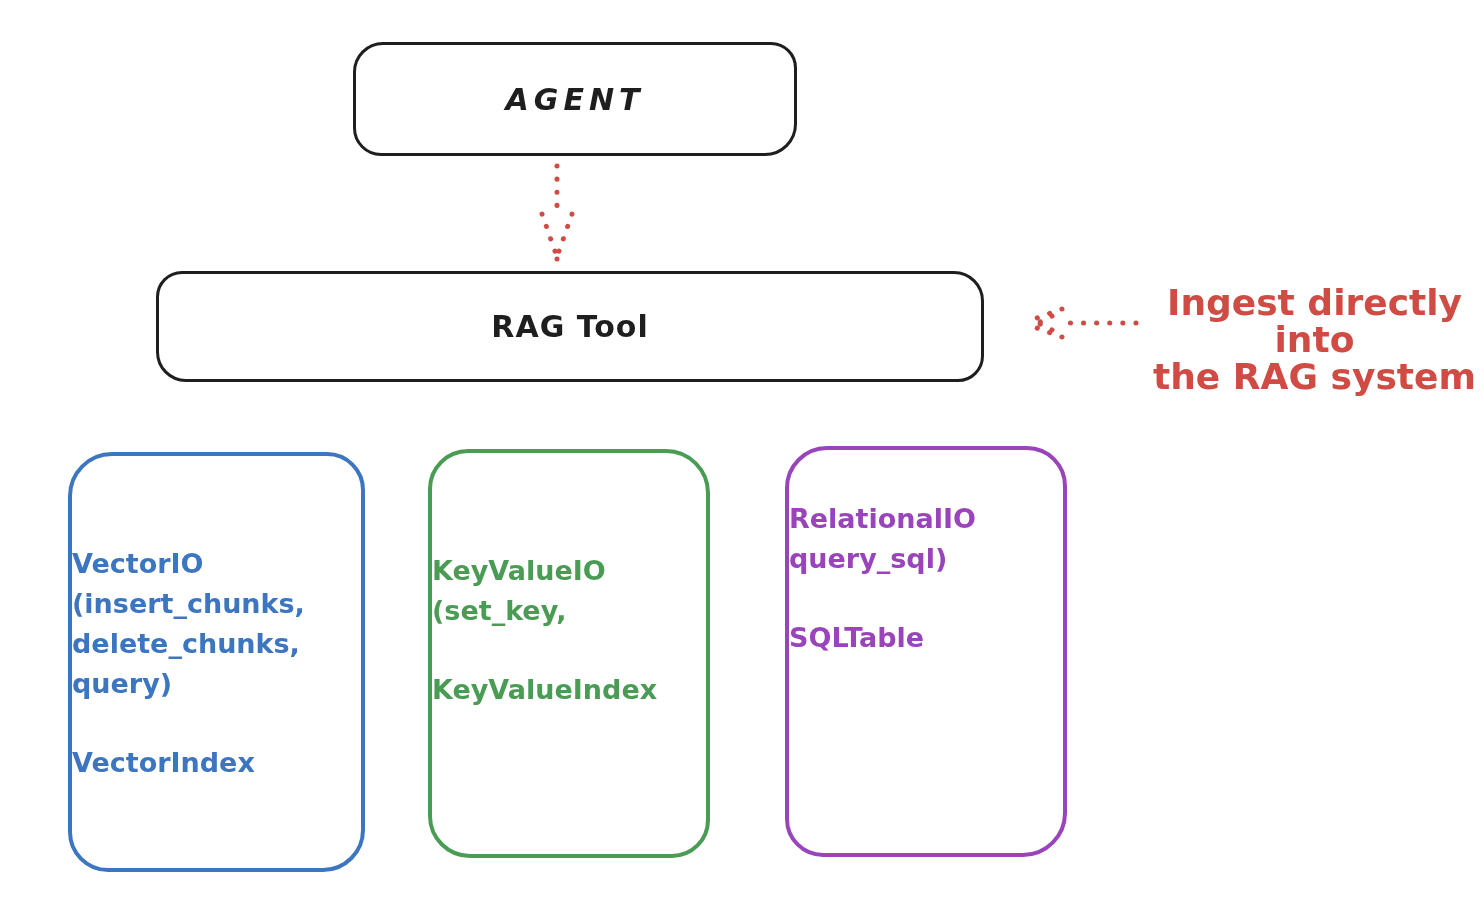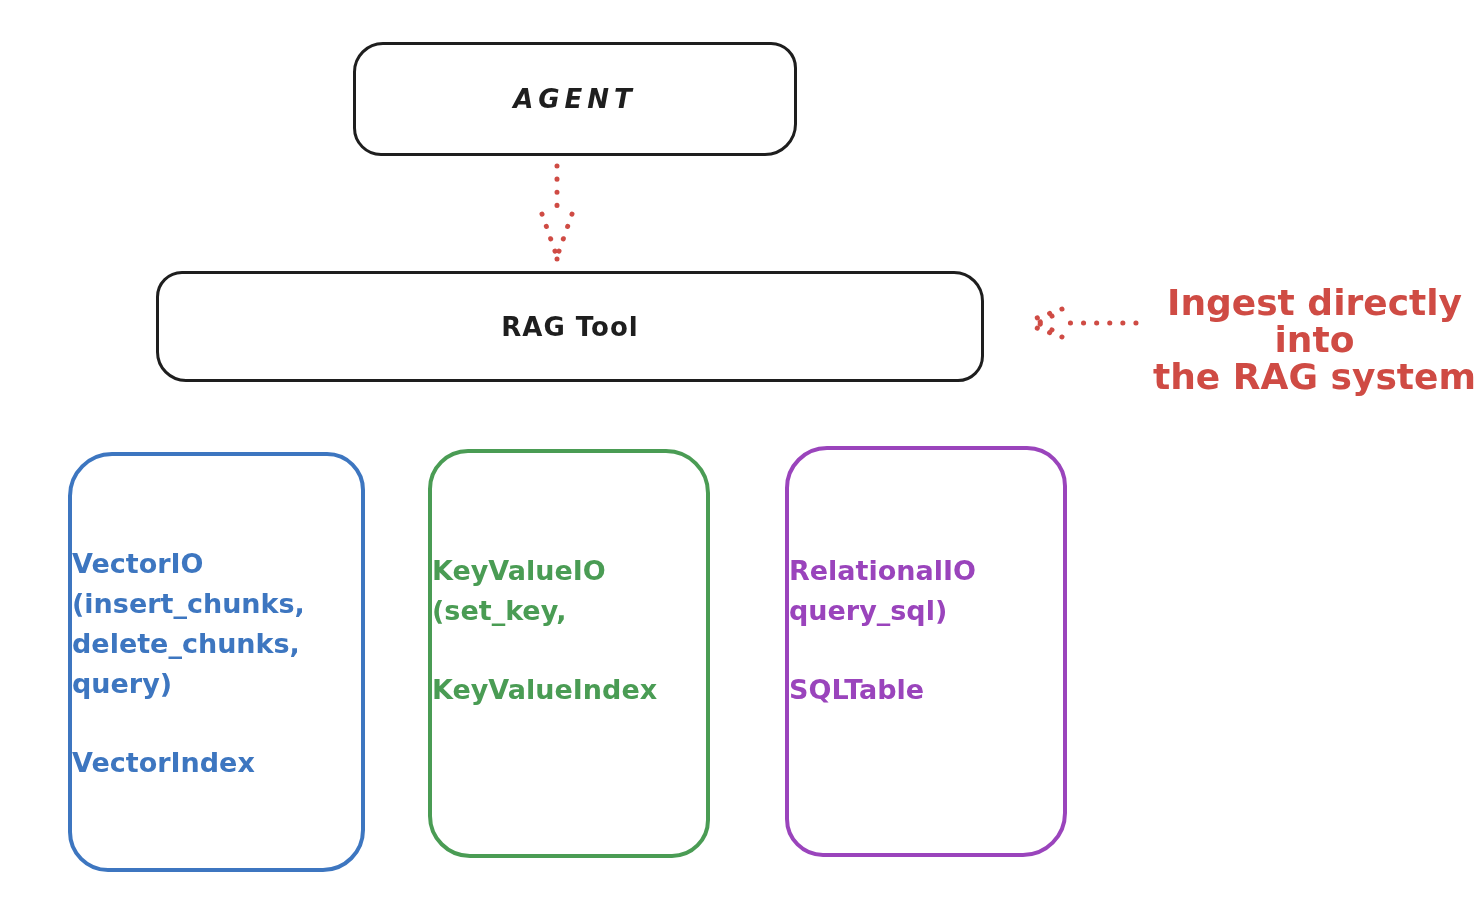--- a/index.html
+++ b/index.html
@@ -18,21 +18,21 @@
   
   .node {
     position: absolute;
     border: 3px solid #1e1e1e;
     background: #ffffff;
     display: flex;
     align-items: center;
     justify-content: center;
     color: #1e1e1e;
     font-weight: 700;
-    font-size: 26px;
+    font-size: 30px;
     box-sizing: border-box;
   }
   .node-agent {
     left: 353px; top: 42px;
     width: 444px; height: 114px;
     border-radius: 30px 26px 32px 28px;
   }
   .node-agent .label {
     font-style: italic;
     letter-spacing: 5px;
@@ -71,21 +71,21 @@
     border-radius: 40px 44px 38px 42px;
     color: #4a9c54;
     padding-top: 98px;
   }
   .iobox-relational {
     left: 785px; top: 446px;
     width: 282px; height: 411px;
     border: 4px solid #9a44bc;
     border-radius: 42px 40px 44px 38px;
     color: #9a44bc;
-    padding-top: 101px;
+    padding-top: 49px;
   }
   .index-label { display: block; margin-top: 39px; }
   
   .annotation {
     position: absolute;
     left: 1145px; top: 284px;
     width: 339px;
     text-align: center;
     color: #cf4b44;
     font-weight: 700;

